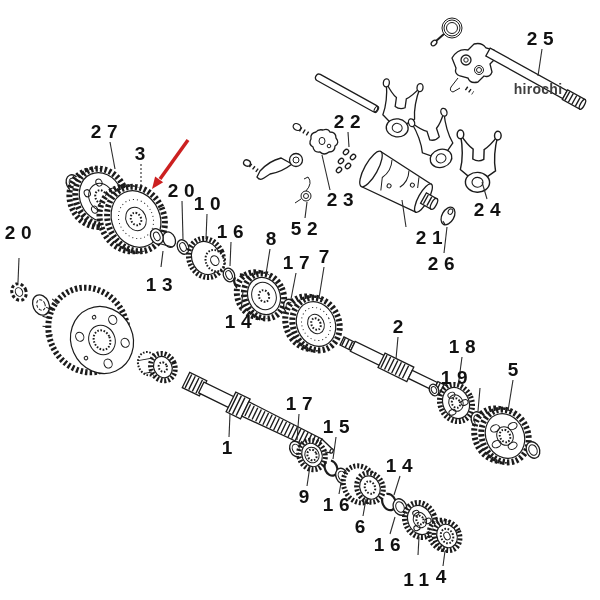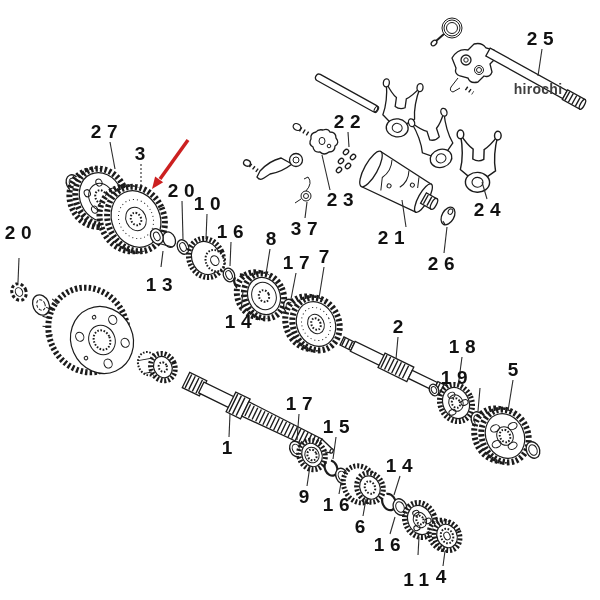--- a/index.html
+++ b/index.html
@@ -411,24 +411,24 @@
   <div class="lbl" style="left:107px;top:131px">27</div>
   <div class="lbl" style="left:143px;top:153px">3</div>
   <div class="lbl" style="left:184px;top:190px">20</div>
   <div class="lbl" style="left:210px;top:203px">10</div>
   <div class="lbl" style="left:233px;top:231px">16</div>
   <div class="lbl" style="left:274px;top:238px">8</div>
   <div class="lbl" style="left:162px;top:284px">13</div>
   <div class="lbl" style="left:299px;top:262px">17</div>
   <div class="lbl" style="left:327px;top:256px">7</div>
   <div class="lbl" style="left:241px;top:321px">14</div>
-  <div class="lbl" style="left:307px;top:228px">37</div>
+  <div class="lbl" style="left:307px;top:228px">52</div>
   <div class="lbl" style="left:350px;top:121px">22</div>
   <div class="lbl" style="left:343px;top:199px">23</div>
-  <div class="lbl" style="left:394px;top:237px">21</div>
+  <div class="lbl" style="left:432px;top:237px">21</div>
   <div class="lbl" style="left:444px;top:263px">26</div>
   <div class="lbl" style="left:490px;top:209px">24</div>
   <div class="lbl" style="left:543px;top:38px">25</div>
   <div class="lbl" style="left:21px;top:232px">20</div>
   <div class="lbl" style="left:401px;top:326px">2</div>
   <div class="lbl" style="left:465px;top:346px">18</div>
   <div class="lbl" style="left:457px;top:377px">19</div>
   <div class="lbl" style="left:516px;top:369px">5</div>
   <div class="lbl" style="left:230px;top:447px">1</div>
   <div class="lbl" style="left:302px;top:403px">17</div>

